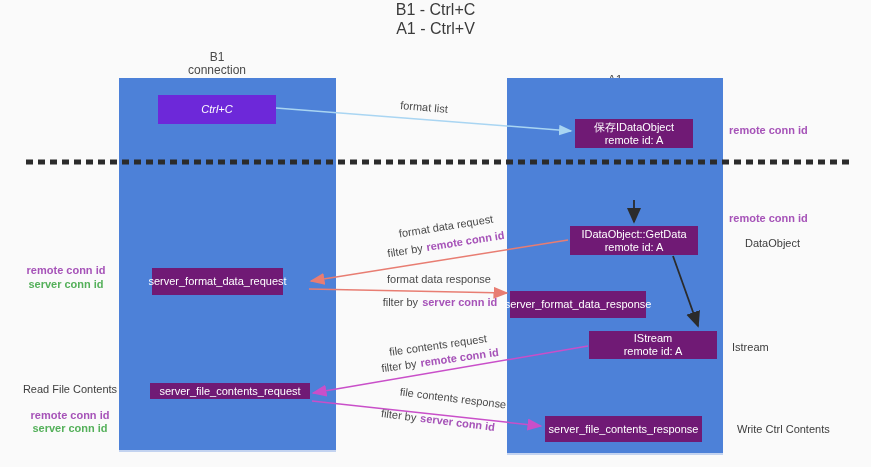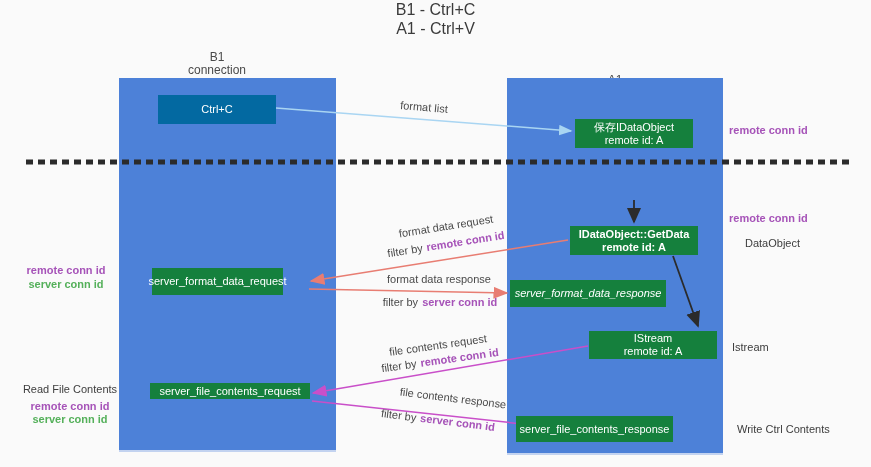--- a/index.html
+++ b/index.html
@@ -18,22 +18,22 @@
     font-size:12px; line-height:13px; color:#4a4a4a;
   }
   .lifeline {
     position:absolute; background:#4d81d8; border-bottom:2px solid #c3d3f0;
   }
   .node {
     position:absolute; display:flex; flex-direction:column;
     align-items:center; justify-content:center;
     color:#fff; font-size:11px; line-height:13px; text-align:center;
   }
-  .node.green  { background:#0369a1; }
-  .node.orange { background:#15803d; }
+  .node.green  { background:#6d28d9;font-style:italic; }
+  .node.orange { background:#701a75; }
   .flabel {
     position:absolute; text-align:center; font-size:11px; line-height:13px;
     color:#4a4a4a; white-space:nowrap;
   }
   .purple { color:#a653b8; font-weight:bold; }
   .green-txt { color:#54b05a; font-weight:bold; }
   .annot { position:absolute; font-size:11px; line-height:13px; color:#3d3d3d; white-space:nowrap; }
   .annot.bold-purple { color:#a653b8; font-weight:bold; }
   .annot-block { position:absolute; text-align:center; font-size:11px; line-height:13.5px; white-space:nowrap; }
   svg.arrows { position:absolute; left:0; top:0; pointer-events:none; }
@@ -106,43 +106,43 @@
   <div class="node green" style="left:158px; top:95px; width:118px; height:29px;">
     <span>Ctrl+C</span>
   </div>
 
   <div class="node orange" style="left:575px; top:119px; width:118px; height:29px;">
     <span>保存IDataObject</span>
     <span>remote id: A</span>
   </div>
 
 
-  <div class="node orange" style="left:570px; top:226px; width:128px; height:29px;font-weight:bold;">
+  <div class="node orange" style="left:570px; top:226px; width:128px; height:29px;">
     <span>IDataObject::GetData</span>
     <span>remote id: A</span>
   </div>
 
   <div class="node orange" style="left:152px; top:268px; width:131px; height:27px;">
     <span>server_format_data_request</span>
   </div>
 
-  <div class="node orange" style="left:510px; top:280px; width:156px; height:27px;font-style:italic;">
+  <div class="node orange" style="left:510px; top:291px; width:136px; height:27px;">
     <span>server_format_data_response</span>
   </div>
 
   <div class="node orange" style="left:589px; top:331px; width:128px; height:28px;">
     <span>IStream</span>
     <span>remote id: A</span>
   </div>
 
   <div class="node orange" style="left:150px; top:383px; width:160px; height:16px;">
     <span>server_file_contents_request</span>
   </div>
 
-  <div class="node orange" style="left:516px; top:416px; width:157px; height:26px;">
+  <div class="node orange" style="left:545px; top:416px; width:157px; height:26px;">
     <span>server_file_contents_response</span>
   </div>
 
   <div class="flabel" style="left:379px; top:101px; width:90px; transform:rotate(5deg);">format list</div>
 
   <div class="flabel" style="left:386px; top:220px; width:120px; transform:rotate(-9deg);">format data request</div>
   <div class="flabel" style="left:376px; top:238px; width:140px; transform:rotate(-9deg);">
     <span class="fb-gap">filter by</span><span class="purple">remote conn id</span>
   </div>
 
@@ -165,18 +165,18 @@
   <div class="annot bold-purple" style="left:729px; top:212px;">remote conn id</div>
   <div class="annot" style="left:729px; top:237px;padding-left:16px;">DataObject</div>
   <div class="annot" style="left:732px; top:341px;">Istream</div>
   <div class="annot" style="left:737px; top:423px;">Write Ctrl Contents</div>
 
   <div class="annot-block" style="left:22px; top:264px; width:88px;">
     <div class="purple">remote conn id</div>
     <div class="green-txt">server conn id</div>
   </div>
   <div class="annot-block" style="left:20px; top:383px; width:100px;">
-    <div style="color:#3d3d3d; margin-bottom:3px;">Read File Contents</div>
+    <div style="color:#3d3d3d; margin-bottom:12px;">Read File Contents</div>
     <div class="purple">remote conn id</div>
     <div class="green-txt">server conn id</div>
   </div>
 
 </div>
 
 </body></html>

